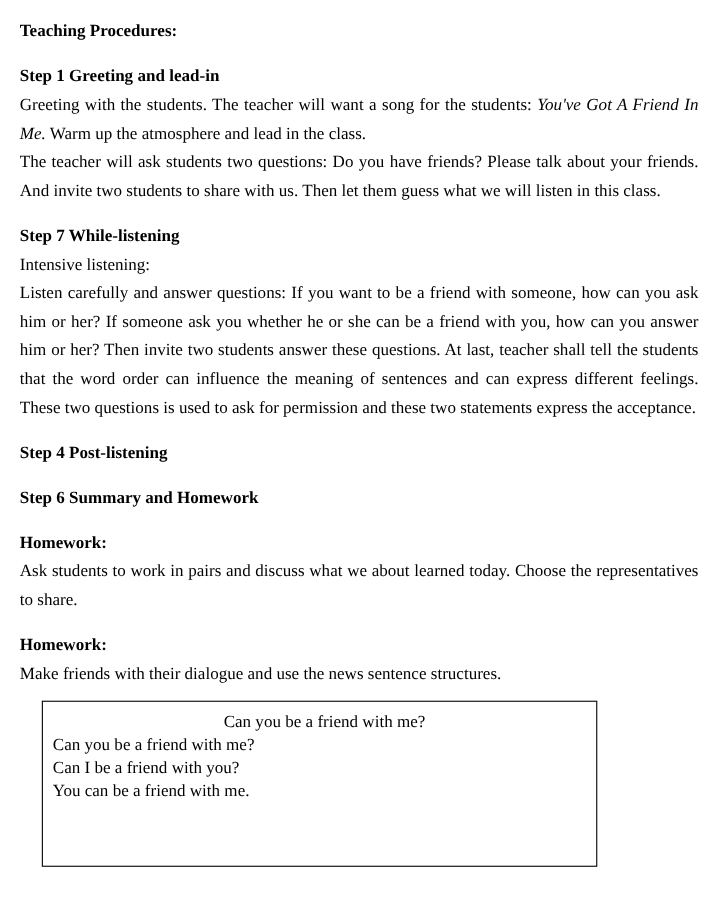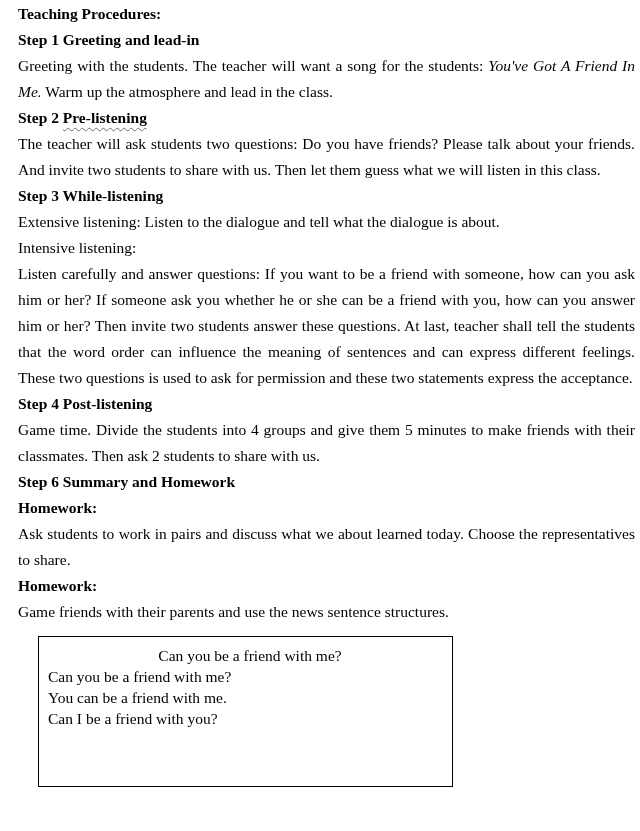--- a/index.html
+++ b/index.html
@@ -12,68 +12,65 @@
     font-size: 15.5px;
     overflow: hidden;
   }
   .page {
     box-sizing: border-box;
     width: 640px;
     height: 831px;
     padding: 1px 5px 0 18px;
   }
   p { margin: 0; line-height: 26px; }
-  .h { font-weight: bold; }
+  .h { font-weight: bold; margin-top: 15px; }
   .j { text-align: justify; }
   .wavy {
     text-decoration-line: underline;
     text-decoration-style: wavy;
     text-decoration-color: #6f6f6f;
     text-decoration-thickness: 1px;
     text-underline-offset: 4px;
   }
   .bb-box {
     box-sizing: border-box;
     margin: 11px 0 0 20px;
-    width: 415px;
+    width: 505px;
     height: 151px;
     border: 1.5px solid #000000;
     padding: 6px 0 0 9px;
   }
   .bb-title { text-align: center; line-height: 21px; margin-top: 2px; }
   .bb-line { line-height: 21px; }
 </style>
 </head>
 <body>
 
 <div class="page">
 
   <p class="h">Teaching Procedures:</p>
 
   <p class="h">Step 1 Greeting and lead-in</p>
   <p class="j"><span>Greeting with the students. The teacher will want a song for the students: </span><i>You've Got A Friend In Me.</i><span> Warm up the atmosphere and lead in the class.</span></p>
 
-  <p class="h"><span>Step 2 </span><span class="wavy">Pre-listening</span></p>
   <p class="j">The teacher will ask students two questions: Do you have friends? Please talk about your friends. And invite two students to share with us. Then let them guess what we will listen in this class.</p>
 
-  <p class="h">Step 3 While-listening</p>
-  <p class="j">Extensive listening: Listen to the dialogue and tell what the dialogue is about.</p>
+  <p class="h">Step 7 While-listening</p>
   <p class="j">Intensive listening:</p>
   <p class="j">Listen carefully and answer questions: If you want to be a friend with someone, how can you ask him or her? If someone ask you whether he or she can be a friend with you, how can you answer him or her? Then invite two students answer these questions. At last, teacher shall tell the students that the word order can influence the meaning of sentences and can express different feelings. These two questions is used to ask for permission and these two statements express the acceptance.</p>
 
   <p class="h">Step 4 Post-listening</p>
-  <p class="j">Game time. Divide the students into 4 groups and give them 5 minutes to make friends with their classmates. Then ask 2 students to share with us.</p>
 
   <p class="h">Step 6 Summary and Homework</p>
   <p class="h">Homework:</p>
   <p class="j">Ask students to work in pairs and discuss what we about learned today. Choose the representatives to share.</p>
   <p class="h">Homework:</p>
-  <p class="j">Game friends with their parents and use the news sentence structures.</p>
+  <p class="j">Make friends with their dialogue and use the news sentence structures.</p>
 
 
   <div class="bb-box">
     <p class="bb-title">Can you be a friend with me?</p>
     <p class="bb-line">Can you be a friend with me?</p>
+    <p class="bb-line">Can I be a friend with you?</p>
     <p class="bb-line">You can be a friend with me.</p>
-    <p class="bb-line">Can I be a friend with you?</p>
   </div>
 
 </div>
 
 </body></html>

